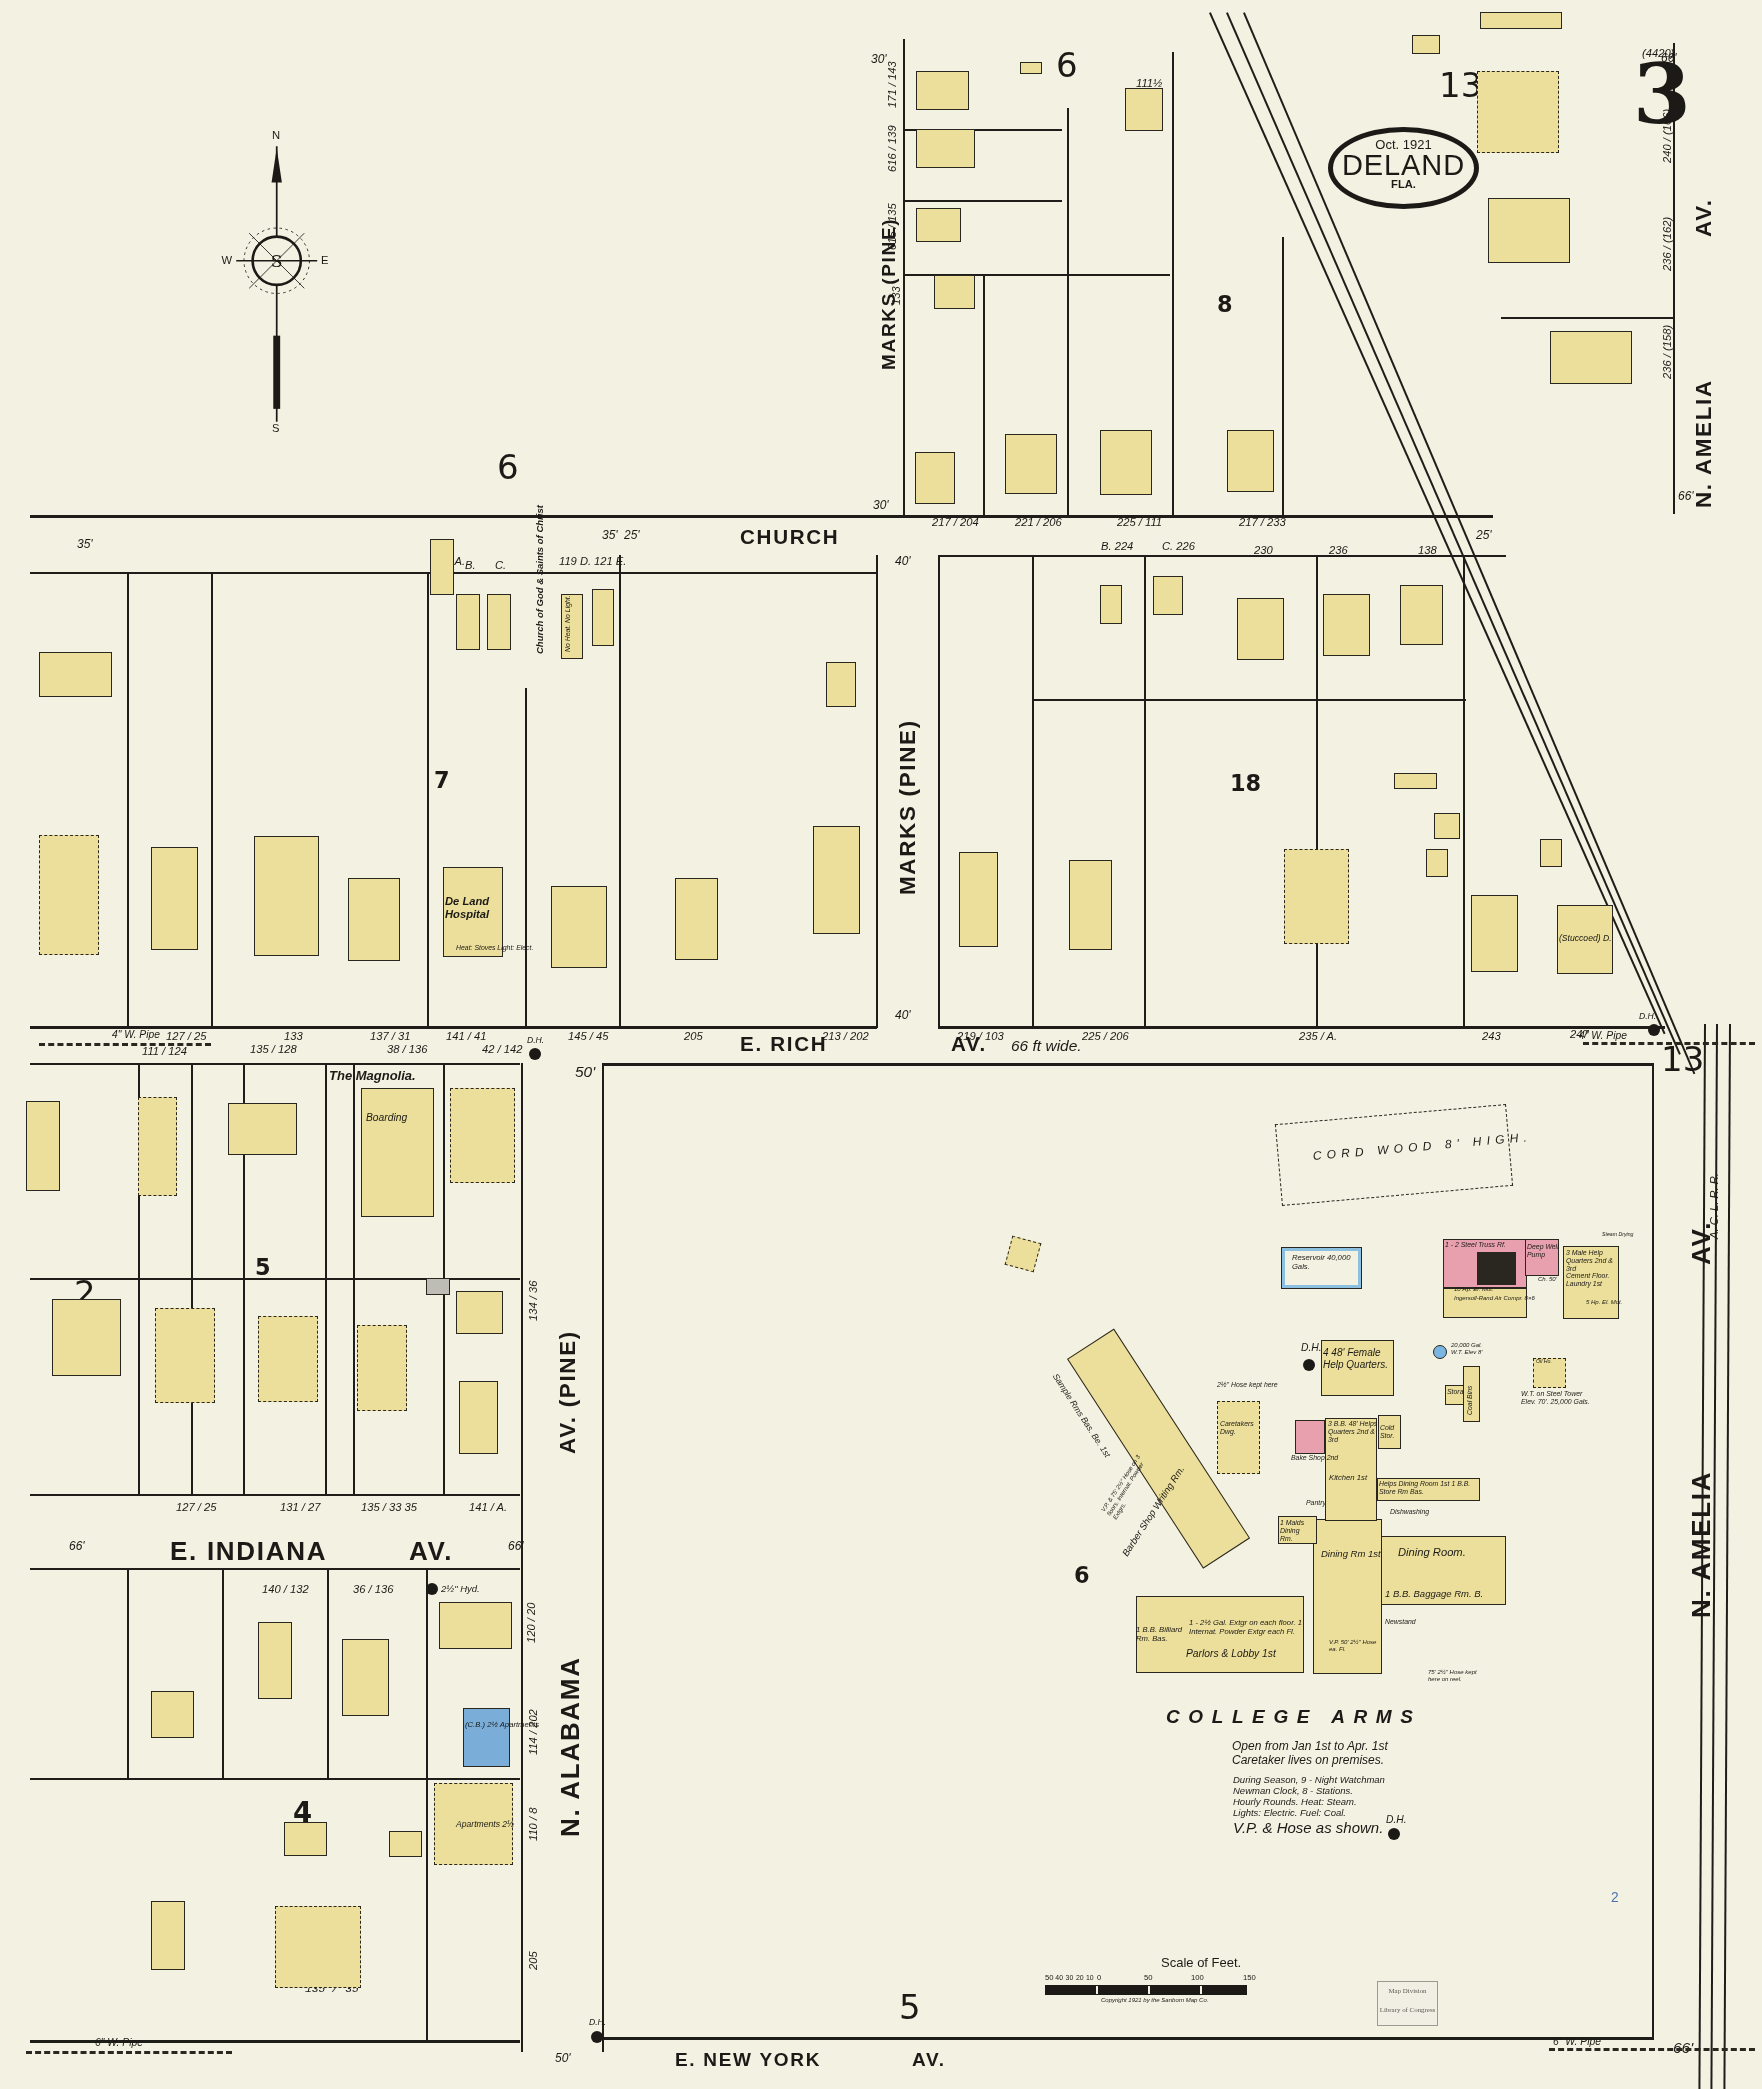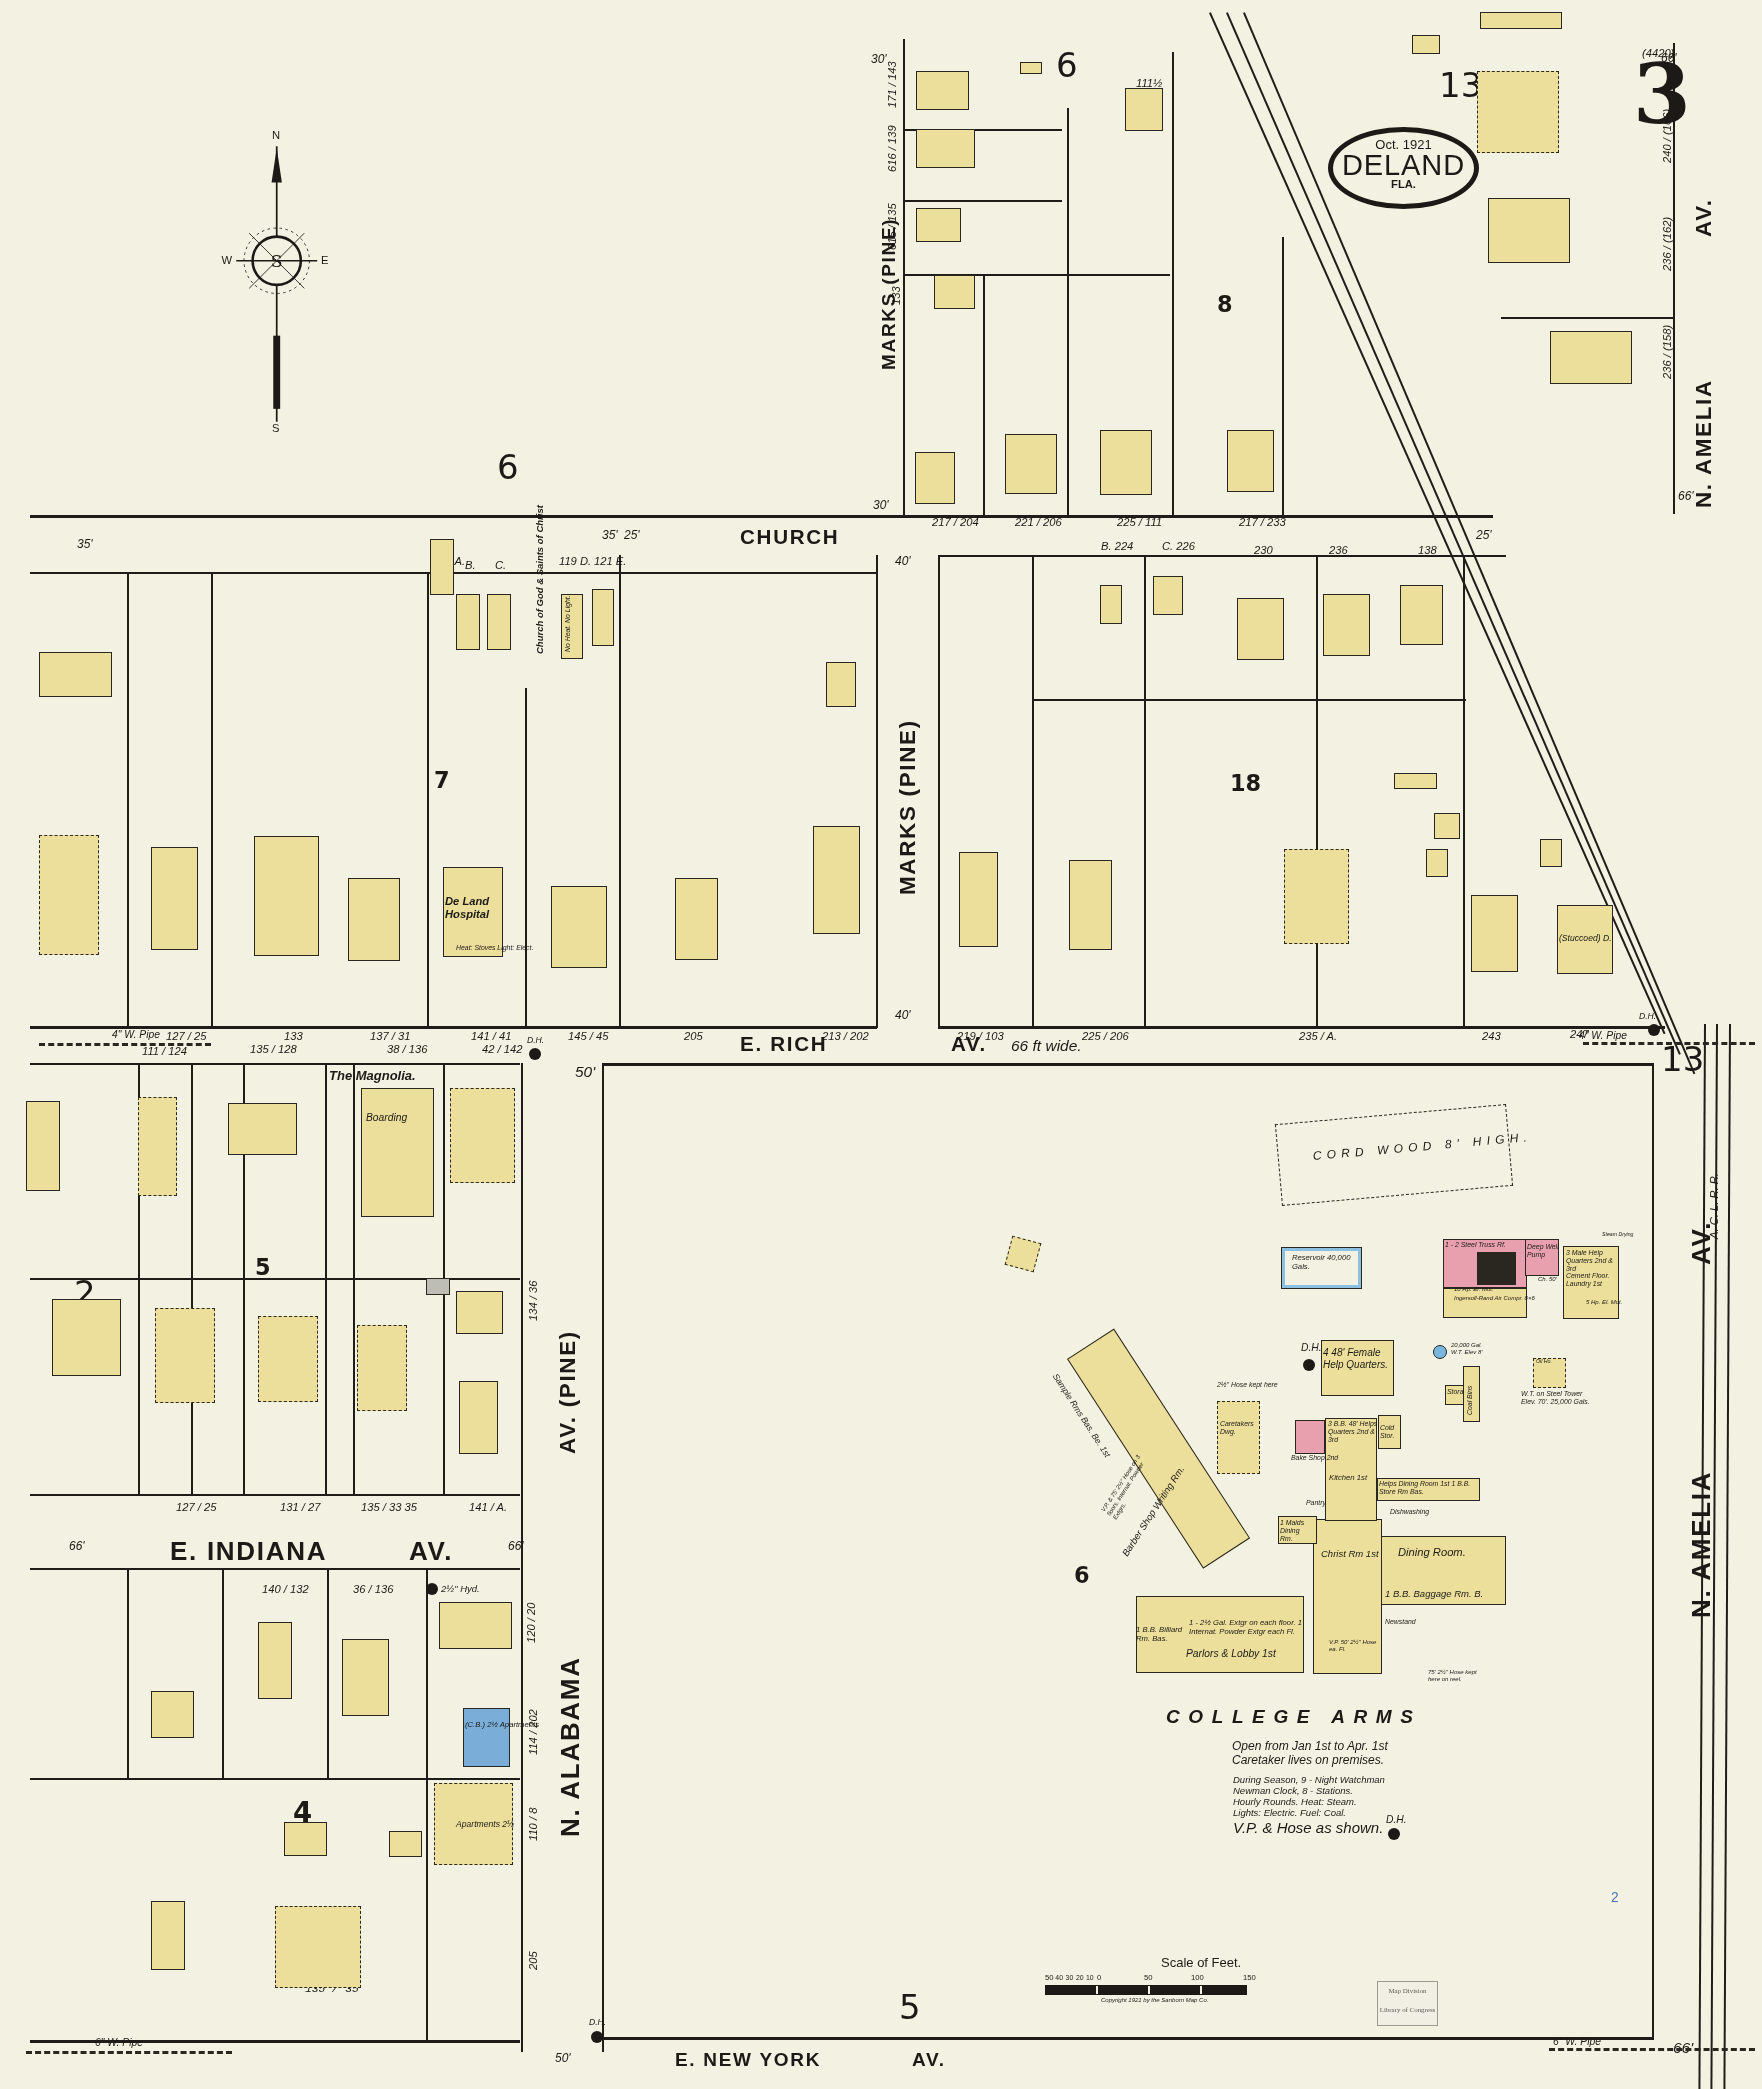--- a/index.html
+++ b/index.html
@@ -197,21 +197,21 @@
   <div class="small" style="left:594px;top:555px;">121 E.</div>
   <div class="small" style="left:1101px;top:540px;">B. 224</div>
   <div class="small" style="left:1162px;top:540px;">C. 226</div>
   <div class="small" style="left:1254px;top:544px;">230</div>
   <div class="small" style="left:1329px;top:544px;">236</div>
   <div class="small" style="left:1418px;top:544px;">138</div>
 
   <div class="small" style="left:166px;top:1030px;">127 / 25</div>
   <div class="small" style="left:284px;top:1030px;">133</div>
   <div class="small" style="left:370px;top:1030px;">137 / 31</div>
-  <div class="small" style="left:471px;top:1030px;">141 / 41</div>
+  <div class="small" style="left:446px;top:1030px;">141 / 41</div>
   <div class="small" style="left:568px;top:1030px;font-style:italic;">145 / 45</div>
   <div class="small" style="left:684px;top:1030px;">205</div>
   <div class="small" style="left:822px;top:1030px;">213 / 202</div>
   <div class="small" style="left:957px;top:1030px;">219 / 103</div>
   <div class="small" style="left:1082px;top:1030px;">225 / 206</div>
   <div class="small" style="left:1299px;top:1030px;">235 / A.</div>
   <div class="small" style="left:1482px;top:1030px;">243</div>
   <div class="small" style="left:1570px;top:1028px;">247</div>
   <div class="small" style="left:142px;top:1045px;">111 / 124</div>
   <div class="small" style="left:250px;top:1043px;">135 / 128</div>
@@ -324,21 +324,21 @@
 
   <div class="bldg" style="left:1067px;top:1359px;width:56px;height:250px;transform:rotate(-33deg);transform-origin:top left;"></div>
   <div class="lbl" style="left:1032px;top:1411px;font-size:8.6px;transform:rotate(57deg);">Sample Rms Bas. Be. 1st</div>
   <div class="lbl" style="left:1101px;top:1506px;font-size:9.5px;transform:rotate(-57deg);">Barber Shop Writing Rm.</div>
 
   <div class="bldg" style="left:1136px;top:1596px;width:168px;height:77px;"></div>
   <div class="lbl" style="left:1186px;top:1648px;font-size:10.3px;">Parlors &amp; Lobby 1st</div>
   <div class="lbl" style="left:1189px;top:1619px;font-size:7.7px;width:120px;white-space:normal;">1 - 2½ Gal. Extgr on each floor. 1 Internat. Powder Extgr each Fl.</div>
   <div class="lbl" style="left:1136px;top:1626px;font-size:7.7px;width:47px;white-space:normal;">1 B.B. Billiard Rm. Bas.</div>
   <div class="bldg" style="left:1313px;top:1519px;width:69px;height:155px;"></div>
-  <div class="lbl" style="left:1321px;top:1549px;font-size:9.5px;">Christ Rm 1st</div>
+  <div class="lbl" style="left:1321px;top:1549px;font-size:9.5px;">Dining Rm 1st</div>
   <div class="bldg" style="left:1381px;top:1536px;width:125px;height:69px;"></div>
   <div class="lbl" style="left:1398px;top:1546px;font-size:11.2px;">Dining Room.</div>
   <div class="lbl" style="left:1385px;top:1589px;font-size:9.5px;">1 B.B. Baggage Rm. B.</div>
   <div class="bldg" style="left:1278px;top:1516px;width:39px;height:28px;"></div>
   <div class="lbl" style="left:1280px;top:1519px;font-size:6.9px;width:34px;white-space:normal;">1 Maids Dining Rm.</div>
   <div class="bldg" style="left:1325px;top:1418px;width:52px;height:103px;"></div>
   <div class="lbl" style="left:1329px;top:1474px;font-size:7.7px;">Kitchen 1st</div>
   <div class="lbl" style="left:1306px;top:1499px;font-size:6.9px;">Pantry</div>
   <div class="lbl" style="left:1328px;top:1420px;font-size:6.9px;width:52px;white-space:normal;">3 B.B. 48' Helps Quarters 2nd &amp; 3rd</div>
   <div class="bldg brick" style="left:1295px;top:1420px;width:30px;height:34px;"></div>

